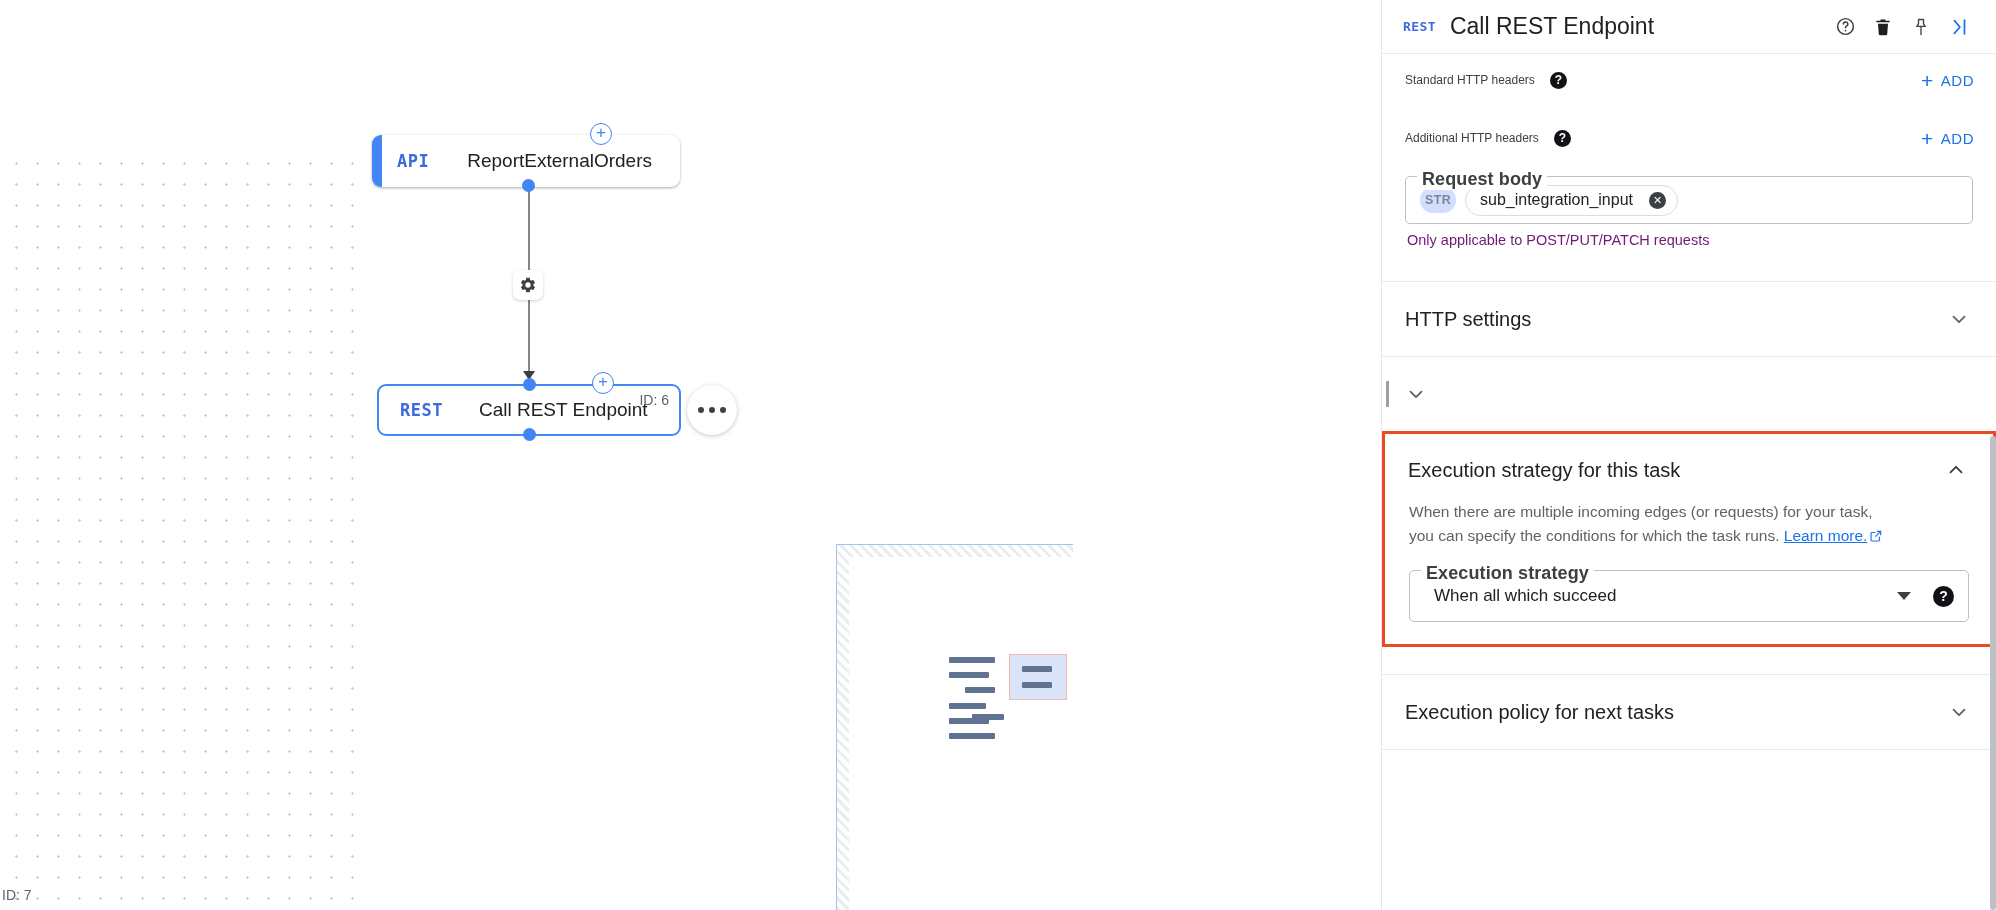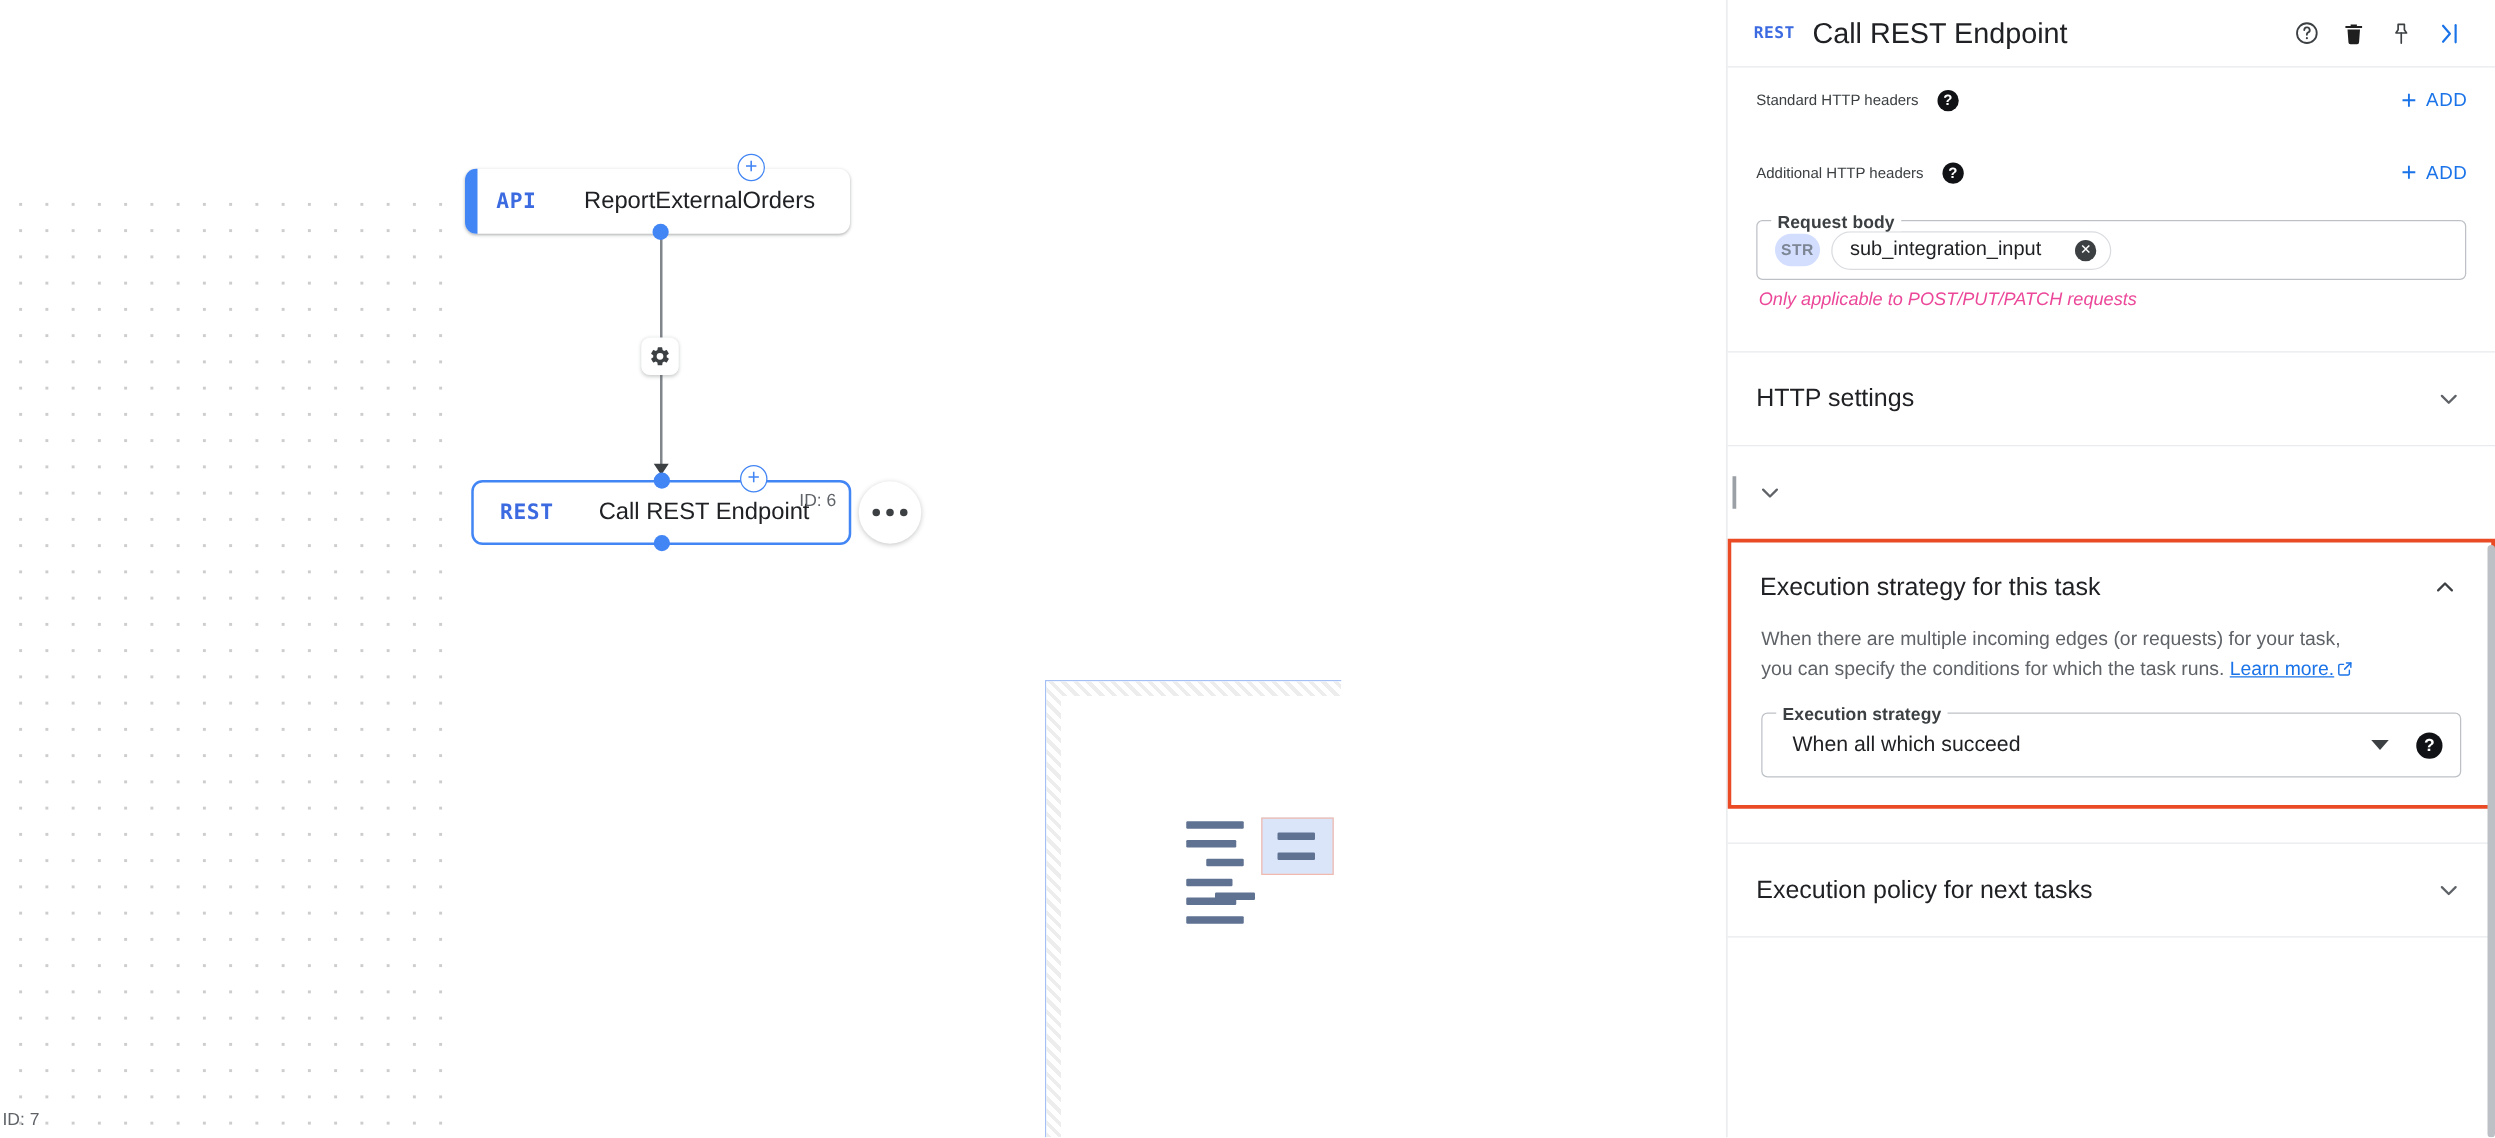--- a/index.html
+++ b/index.html
@@ -237,21 +237,21 @@
     display: flex;
     align-items: center;
     padding: 0 14px;
     background: #ffffff;
   }
   .of-legend {
     position: absolute;
     left: 11px; top: -8px;
     background: #ffffff;
     padding: 0 5px;
-    font-size: 14px;
+    font-size: 18px;
     font-weight: 700;
     color: #3c4043;
     letter-spacing: .1px;
   }
   .str-chip {
     width: 36px; height: 26px;
     border-radius: 13px;
     background: #d3deff;
     color: #7d8694;
     font-size: 12.5px;
@@ -260,41 +260,40 @@
     letter-spacing: .4px;
     flex: none;
   }
   .val-chip {
     margin-left: 9px;
     height: 31px;
     border: 1px solid #dadce0;
     border-radius: 16px;
     display: flex;
     align-items: center;
-    gap: 27px;
+    gap: 16px;
     padding: 0 11px 0 14px;
     font-size: 16px;
     color: #202124;
     background: #ffffff;
   }
   .chip-x {
     width: 17px; height: 17px;
     border-radius: 50%;
     background: #3c4043;
     color: #ffffff;
     font-size: 11px;
     line-height: 17px;
     text-align: center;
     font-family: "Liberation Sans", sans-serif;
   }
   .helper-text {
     margin: 8px 23px 0 25px;
     font-size: 14.5px;
-    color: #ec4899;
-    font-style: italic;
+    color: #701a75;
   }
 
   .divider { height: 1px; background: #e8eaed; }
 
   .section-head {
     display: flex;
     align-items: center;
     padding: 0 26px 0 23px;
     height: 74px;
     position: relative;

